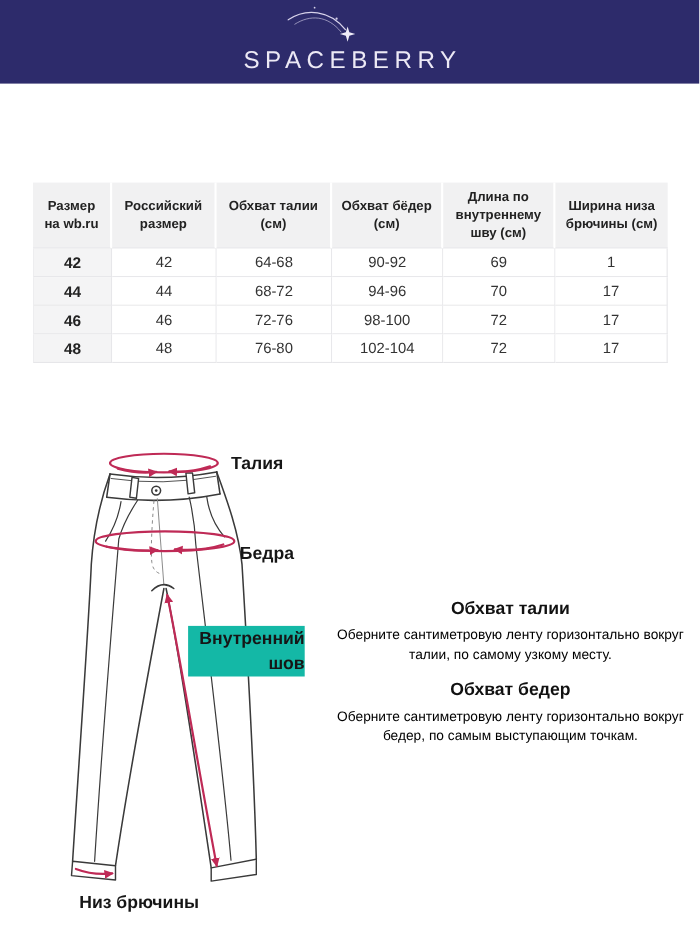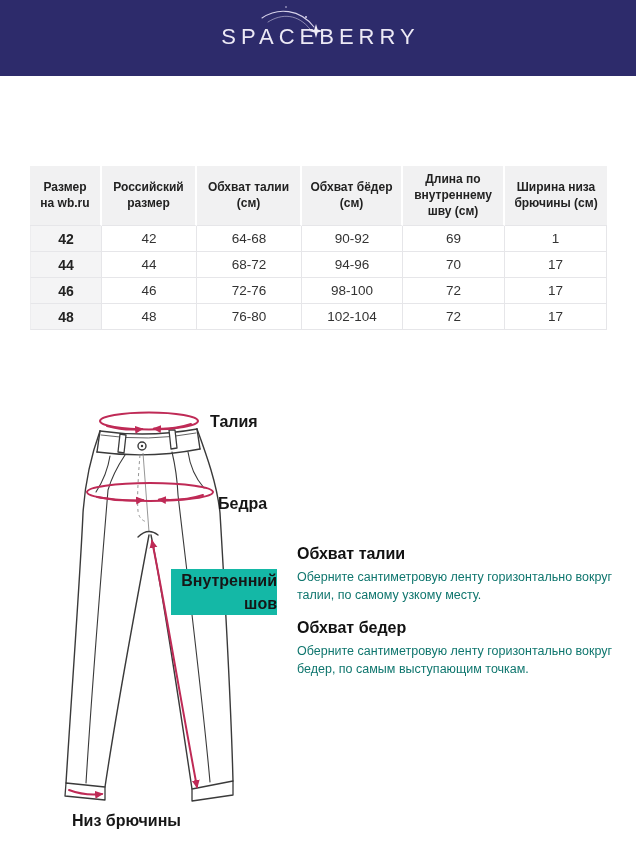--- a/index.html
+++ b/index.html
@@ -11,21 +11,21 @@
   }
   *{box-sizing:border-box;}
   html,body{margin:0;padding:0;background:#ffffff;}
   .page{
     position:relative;width:636px;height:848px;background:#fff;
     font-family:"Liberation Sans","DejaVu Sans",sans-serif;overflow:hidden;color:#1a1a1a;
   }
   
   .brand-bar{position:absolute;left:0;top:0;width:636px;height:76px;background:var(--header-bg);}
   .brand-logo{
-    position:absolute;left:0;top:26px;width:100%;text-align:center;
+    position:absolute;left:0;top:44px;width:100%;text-align:center;
     color:#ece9f5;font-size:22px;font-weight:400;letter-spacing:5px;text-indent:5px;line-height:1;
   }
   .comet{position:absolute;left:258px;top:4px;}
   .comet path{stroke:#d7d2ea;fill:none;stroke-linecap:round;}
   .comet .star{fill:#efecf8;stroke:none;}
   .comet .dot{fill:#d7d2ea;}
   
   .size-table{
     position:absolute;left:30px;top:166px;width:577px;
     border-collapse:separate;border-spacing:0;table-layout:fixed;
@@ -53,23 +53,23 @@
   .diag-label{position:absolute;font-size:16px;font-weight:600;color:#161616;line-height:1.45;text-align:right;}
   .lbl-waist{left:210px;top:410px;}
   .lbl-hips{left:218px;top:492px;}
   .lbl-inseam{left:171px;top:569px;width:106px;background:#14b8a6;}
   .lbl-hem{left:72px;top:809px;}
   
   .model-info{position:absolute;left:297px;top:446px;font-size:16px;color:#1a1a1a;}
   .model-line{margin-bottom:6px;line-height:1.15;}
   .model-line .lbl{font-weight:700;}
   .measure-guide{position:absolute;left:297px;top:545px;width:334px;}
-  .guide-section{margin-bottom:15px;}
+  .guide-section{margin-bottom:15px;text-align:center;}
   .guide-title{font-size:16px;font-weight:700;color:#111;margin:0 0 6px 0;line-height:1.15;}
-  .guide-text{font-size:12.5px;color:#0f766e;line-height:1.38;margin:0;}
+  .guide-text{font-size:12.5px;color:#000000;line-height:1.38;margin:0;}
 </style>
 </head>
 <body>
 
 <div class="page">
 
   <header class="brand-bar">
     <svg class="comet" width="80" height="42" viewBox="0 0 80 42">
       <path d="M4,14 C20,3 42,5 56,23" stroke-width="1.1"></path>
       <path d="M10,18 C24,9 40,10 52,25" stroke-width="0.8" opacity="0.7"></path>

